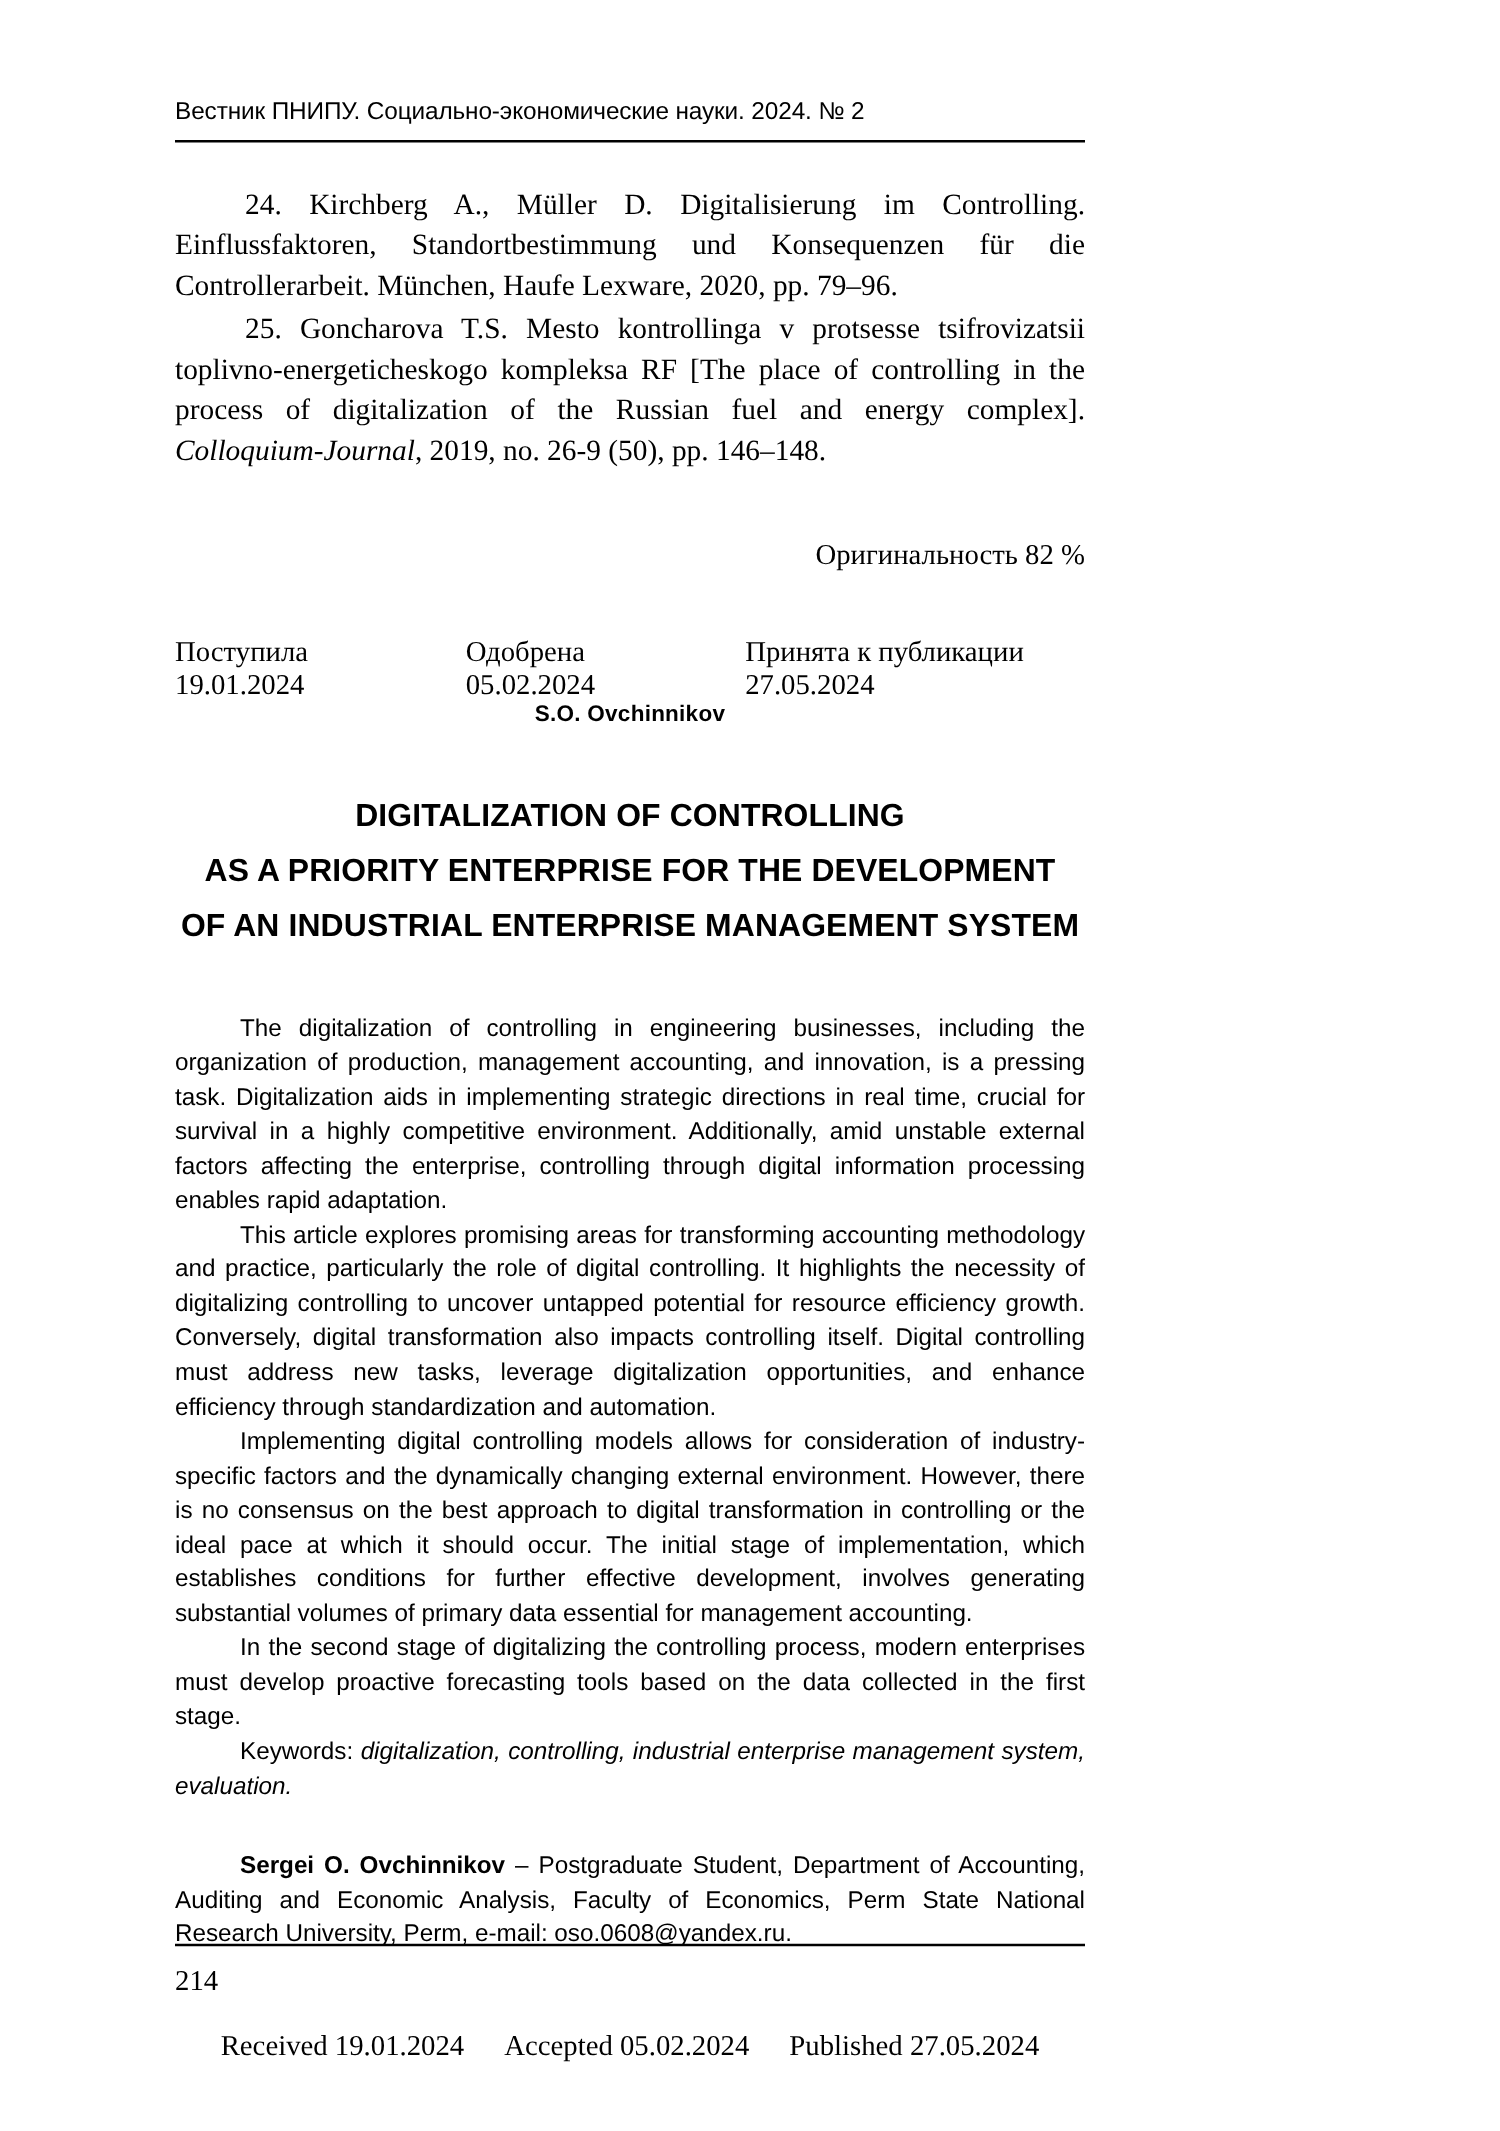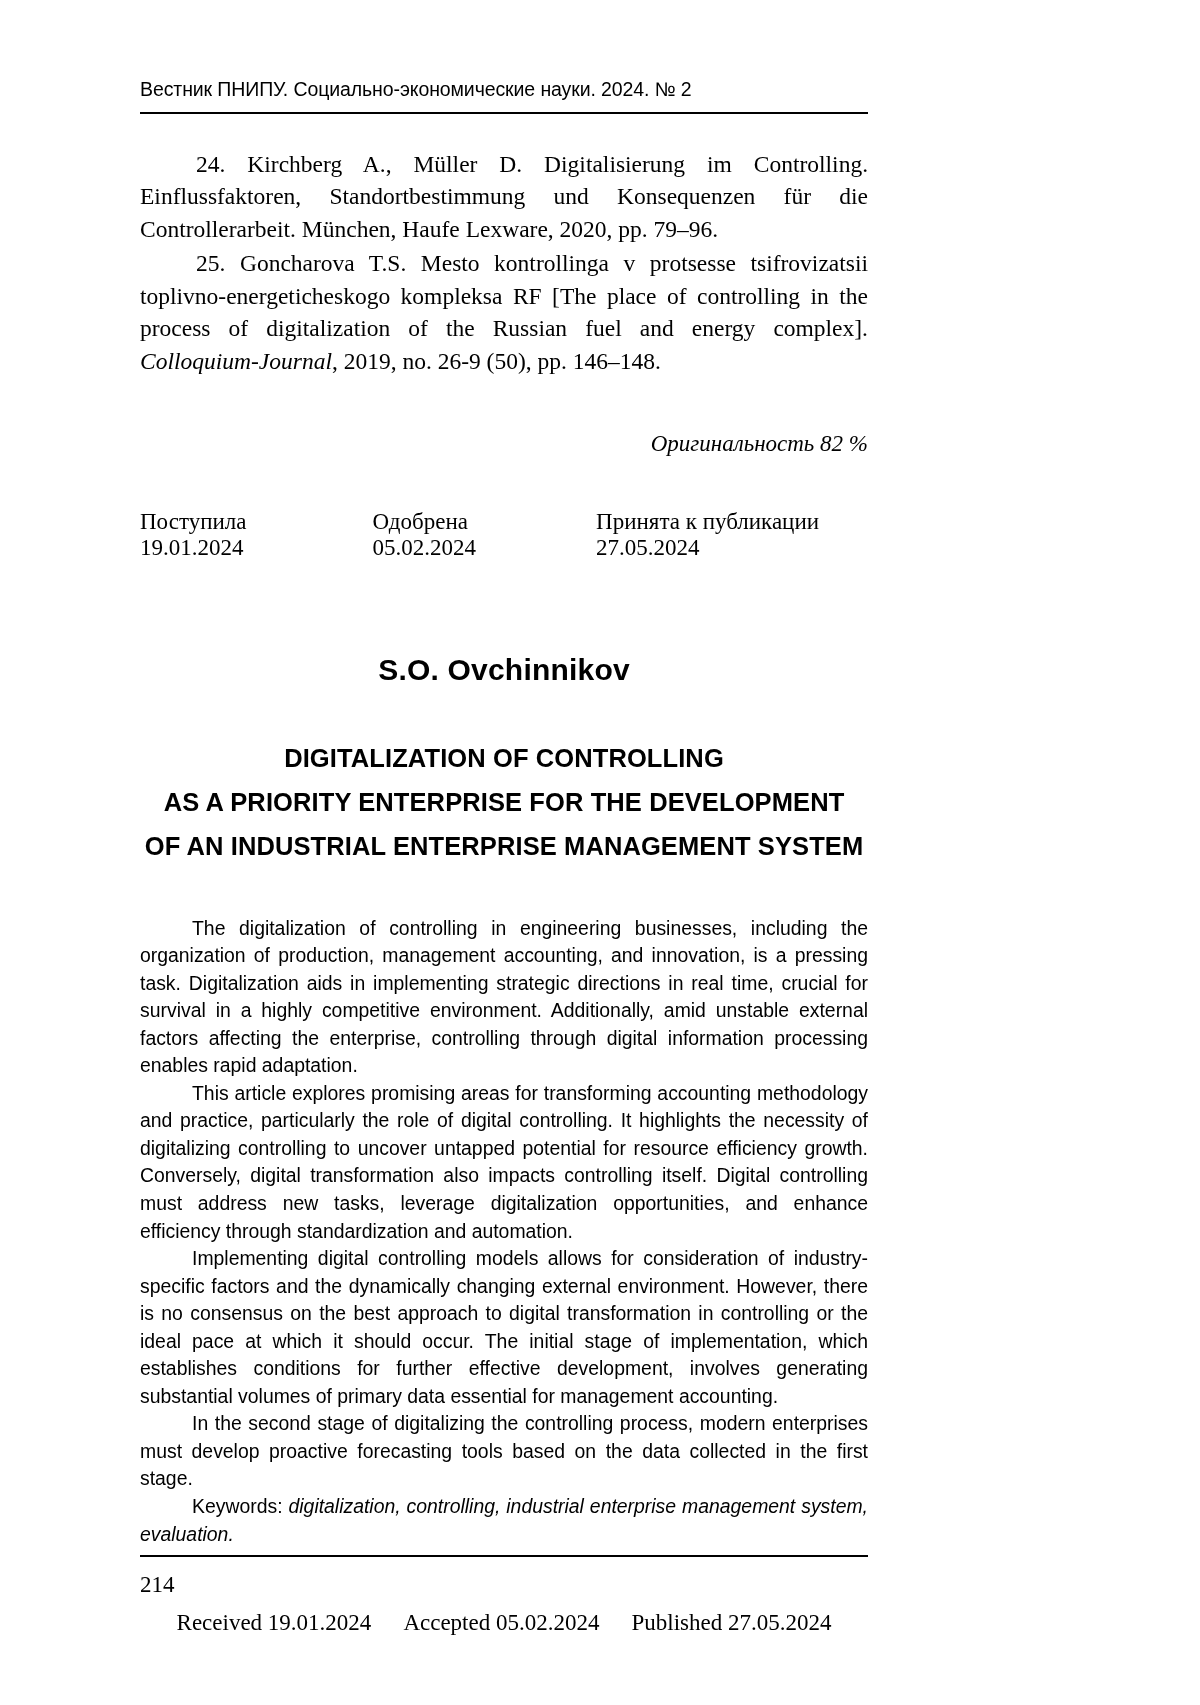--- a/index.html
+++ b/index.html
@@ -46,36 +46,34 @@
   }
   .refs p + p {
     margin-top: 2px;
   }
   .ital {
     font-style: italic;
   }
   .originality {
     margin-top: 54px;
     text-align: right;
-    font-style: italic;
     font-size: 23px;
   }
   .dates-ru {
     margin-top: 52px;
     display: flex;
     justify-content: flex-start;
     gap: 56px;
     font-size: 23px;
   }
   .author-lat {
-    margin-top: 92px;
     text-align: center;
     font-family: "Liberation Sans", sans-serif;
     font-weight: bold;
-    font-size: 30px;
+    font-size: 18px;
     letter-spacing: 0.2px;
   }
   .title-lat {
     margin-top: 50px;
     text-align: center;
     font-family: "Liberation Sans", sans-serif;
     font-weight: bold;
     font-size: 25.5px;
     line-height: 1.72;
     letter-spacing: 0.1px;
@@ -164,20 +162,23 @@
   </div>
 
   <div class="abstract">
     <p>The digitalization of controlling in engineering businesses, including the organization of production, management accounting, and innovation, is a pressing task. Digitalization aids in implementing strategic directions in real time, crucial for survival in a highly competitive environment. Additionally, amid unstable external factors affecting the enterprise, controlling through digital information processing enables rapid adaptation.</p>
     <p>This article explores promising areas for transforming accounting methodology and practice, particularly the role of digital controlling. It highlights the necessity of digitalizing controlling to uncover untapped potential for resource efficiency growth. Conversely, digital transformation also impacts controlling itself. Digital controlling must address new tasks, leverage digitalization opportunities, and enhance efficiency through standardization and automation.</p>
     <p>Implementing digital controlling models allows for consideration of industry-specific factors and the dynamically changing external environment. However, there is no consensus on the best approach to digital transformation in controlling or the ideal pace at which it should occur. The initial stage of implementation, which establishes conditions for further effective development, involves generating substantial volumes of primary data essential for management accounting.</p>
     <p>In the second stage of digitalizing the controlling process, modern enterprises must develop proactive forecasting tools based on the data collected in the first stage.</p>
     <p><span class="keywords-label">Keywords: </span><span class="keywords-body">digitalization, controlling, industrial enterprise management system, evaluation.</span></p>
   </div>
 
+  <div class="affil">
+    <p><b>Sergei O. Ovchinnikov</b><span> – Postgraduate Student, Department of Accounting, Auditing and Economic Analysis, Faculty of Economics, Perm State National Research University, Perm, e-mail: oso.0608@yandex.ru.</span></p>
+  </div>
 
   <div class="dates-en">
     <span>Received 19.01.2024</span>
     <span>Accepted 05.02.2024</span>
     <span>Published 27.05.2024</span>
   </div>
 
   <div class="footer-rule"></div>
   <div class="page-number">214</div>
 

